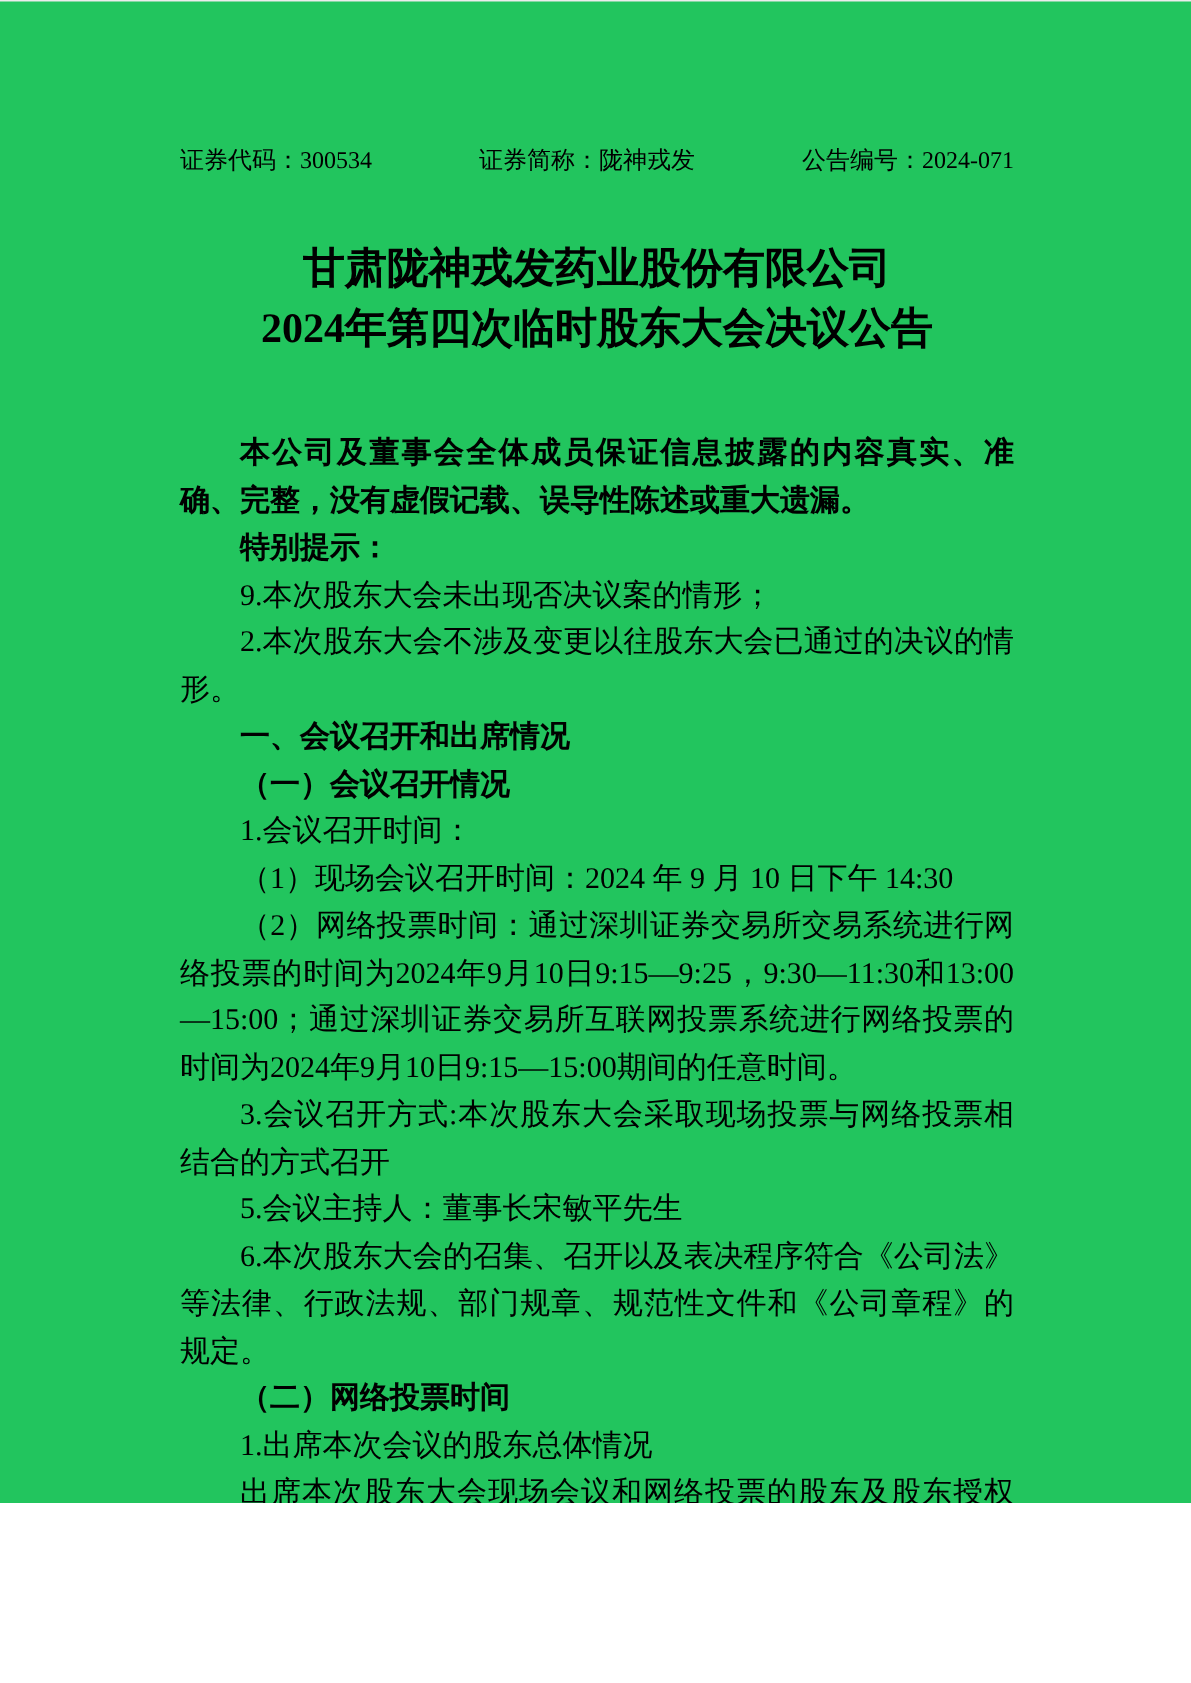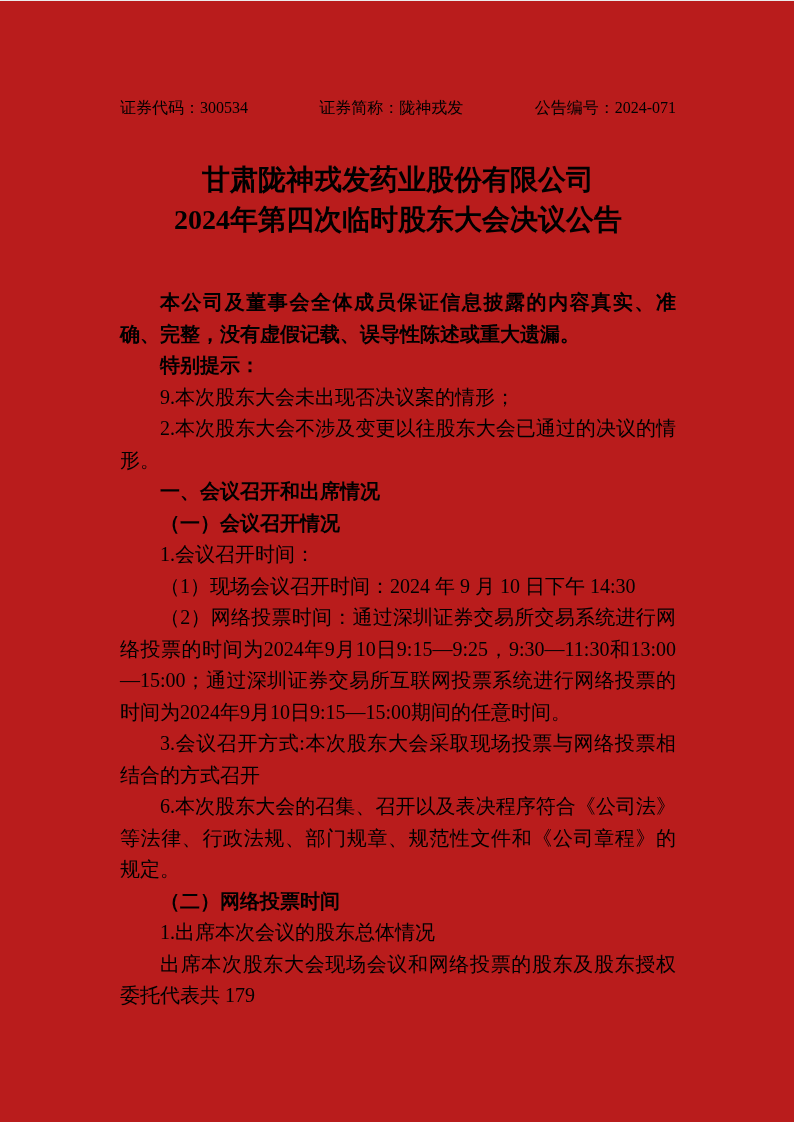--- a/index.html
+++ b/index.html
@@ -3,22 +3,22 @@
 <meta charset="utf-8">
 <style>
   html, body {
     margin: 0;
     padding: 0;
     background: #ffffff;
   }
   .page {
     position: relative;
     width: 794px;
-    height: 1122px;
-    background: #b91c1c;
+    height: 1002px;
+    background: #22c55e;
     box-sizing: border-box;
     border-top: 1px solid #ececec;
     overflow: hidden;
     font-family: "Liberation Serif", "DejaVu Serif", serif;
     color: #000000;
   }
   .content {
     padding: 0 118px 0 120px;
   }
   .doc-header {
@@ -82,20 +82,21 @@
       <p class="bold">本公司及董事会全体成员保证信息披露的内容真实、准确、完整，没有虚假记载、误导性陈述或重大遗漏。</p>
       <p class="bold gap-before">特别提示：</p>
       <p>9.本次股东大会未出现否决议案的情形；</p>
       <p>2.本次股东大会不涉及变更以往股东大会已通过的决议的情形。</p>
       <p class="bold gap-before">一、会议召开和出席情况</p>
       <p class="bold">（一）会议召开情况</p>
       <p>1.会议召开时间：</p>
       <p>（1）现场会议召开时间：2024 年 9 月 10 日下午 14:30</p>
       <p>（2）网络投票时间：通过深圳证券交易所交易系统进行网络投票的时间为2024年9月10日9:15—9:25，9:30—11:30和13:00—15:00；通过深圳证券交易所互联网投票系统进行网络投票的时间为2024年9月10日9:15—15:00期间的任意时间。</p>
       <p>3.会议召开方式:本次股东大会采取现场投票与网络投票相结合的方式召开</p>
+      <p>5.会议主持人：董事长宋敏平先生</p>
       <p>6.本次股东大会的召集、召开以及表决程序符合《公司法》等法律、行政法规、部门规章、规范性文件和《公司章程》的规定。</p>
       <p class="bold">（二）网络投票时间</p>
       <p>1.出席本次会议的股东总体情况</p>
       <p>出席本次股东大会现场会议和网络投票的股东及股东授权委托代表共 179</p>
     </div>
 
   </div>
 </div>
 
 </body></html>

